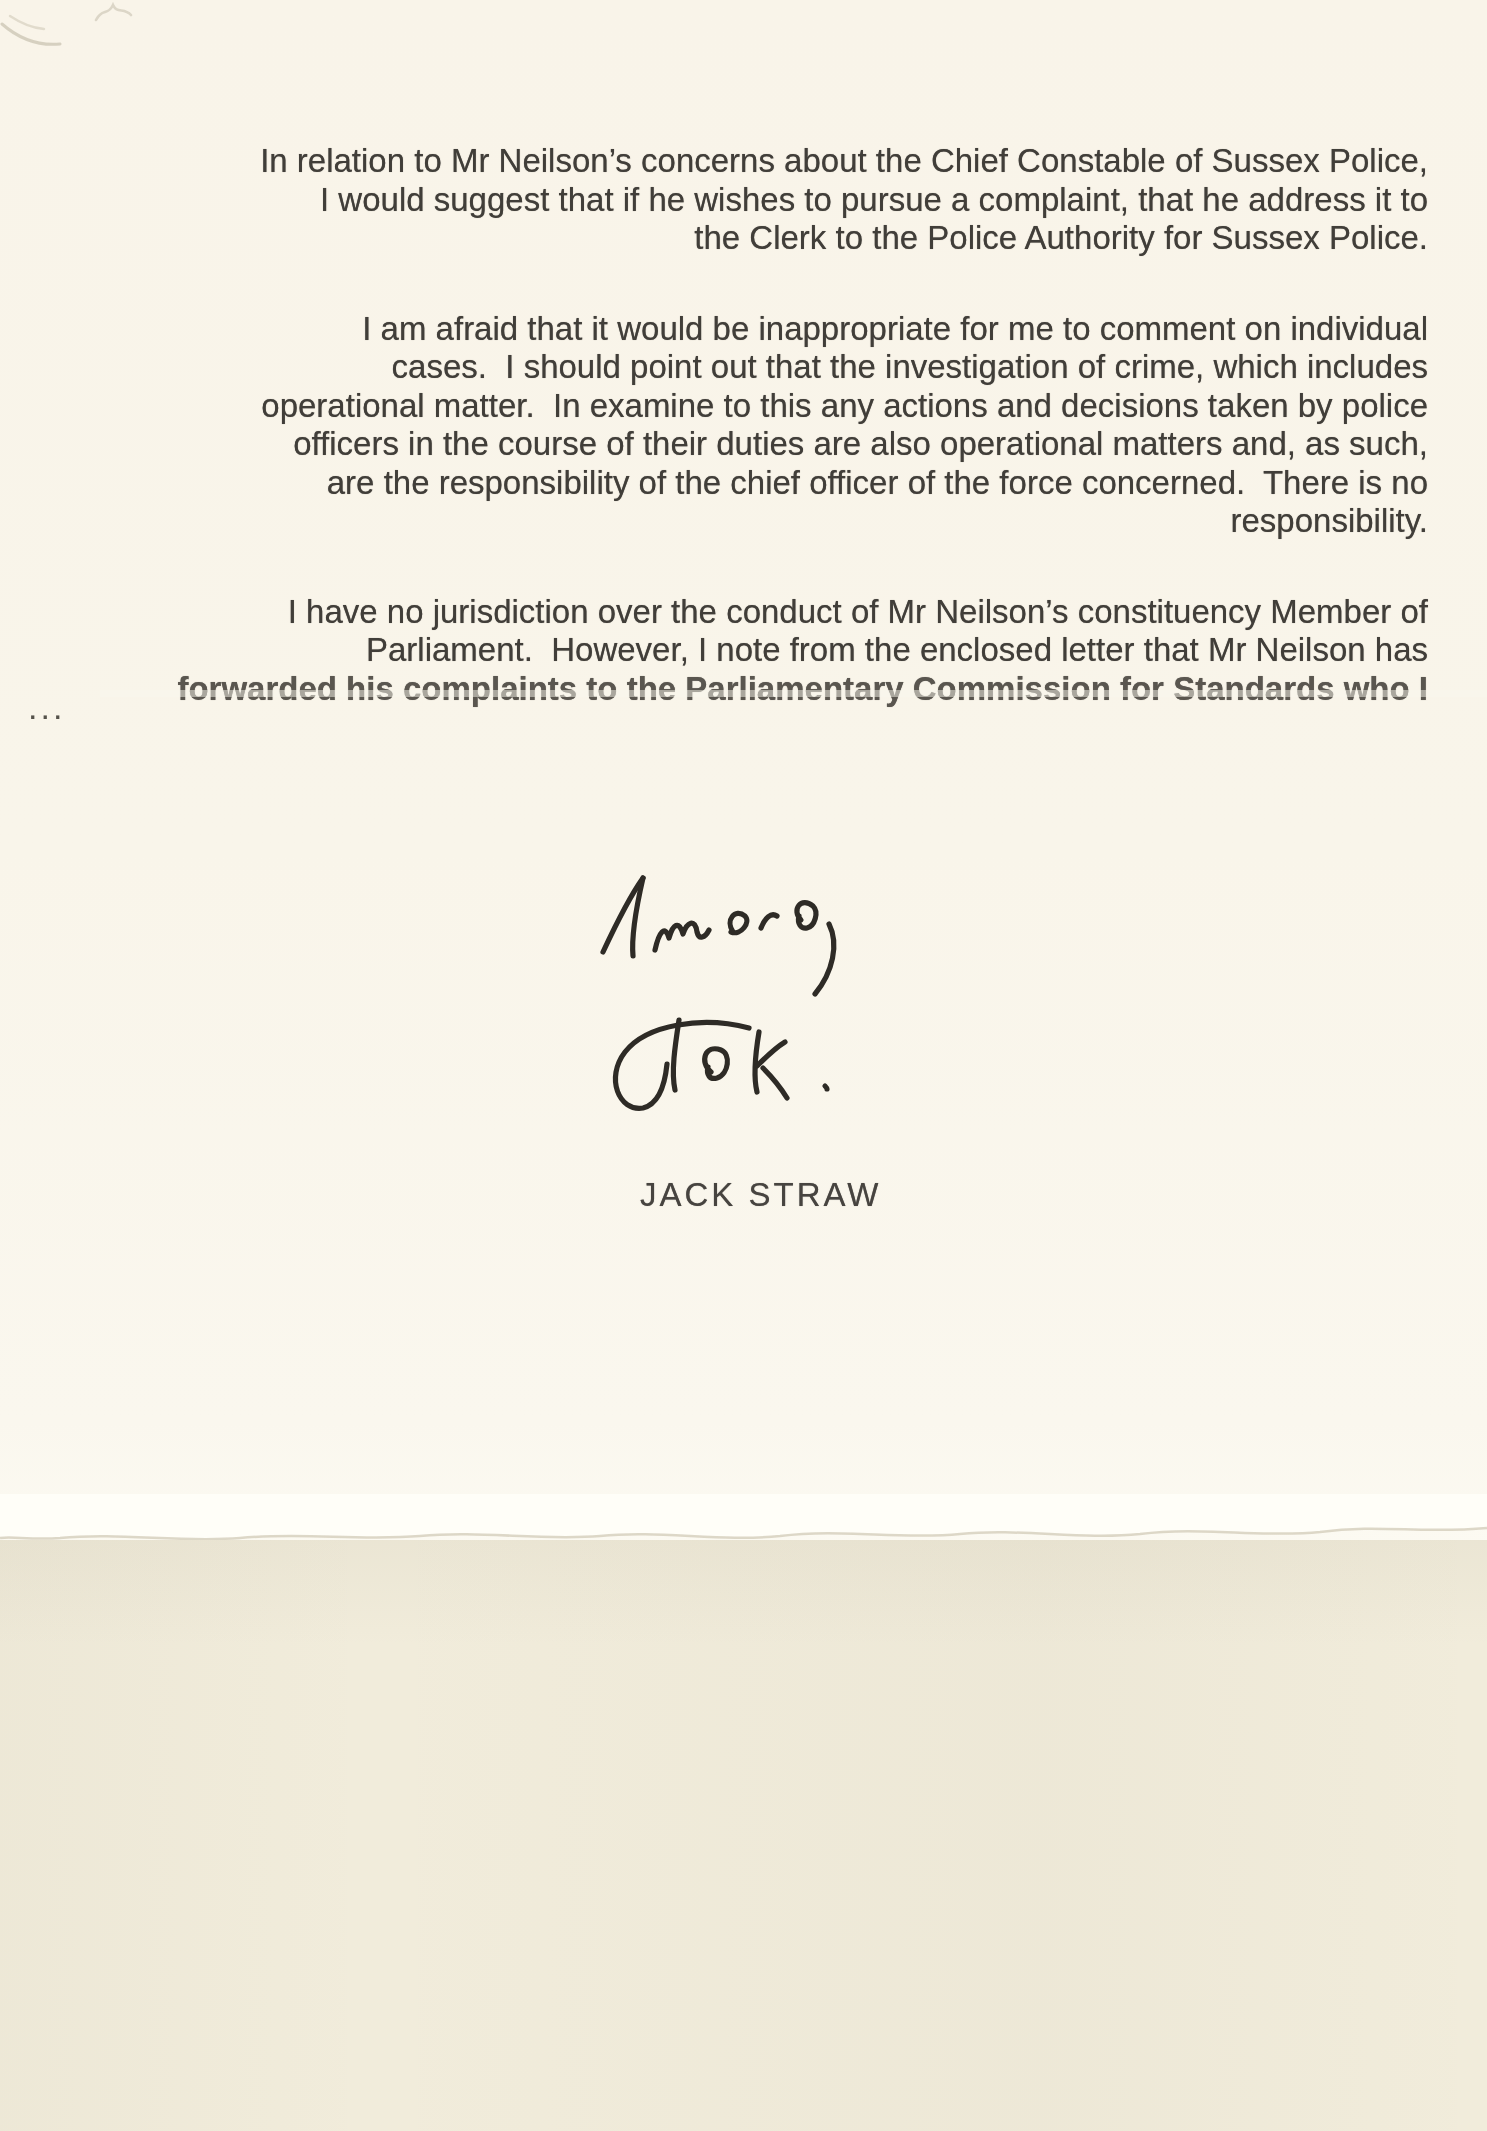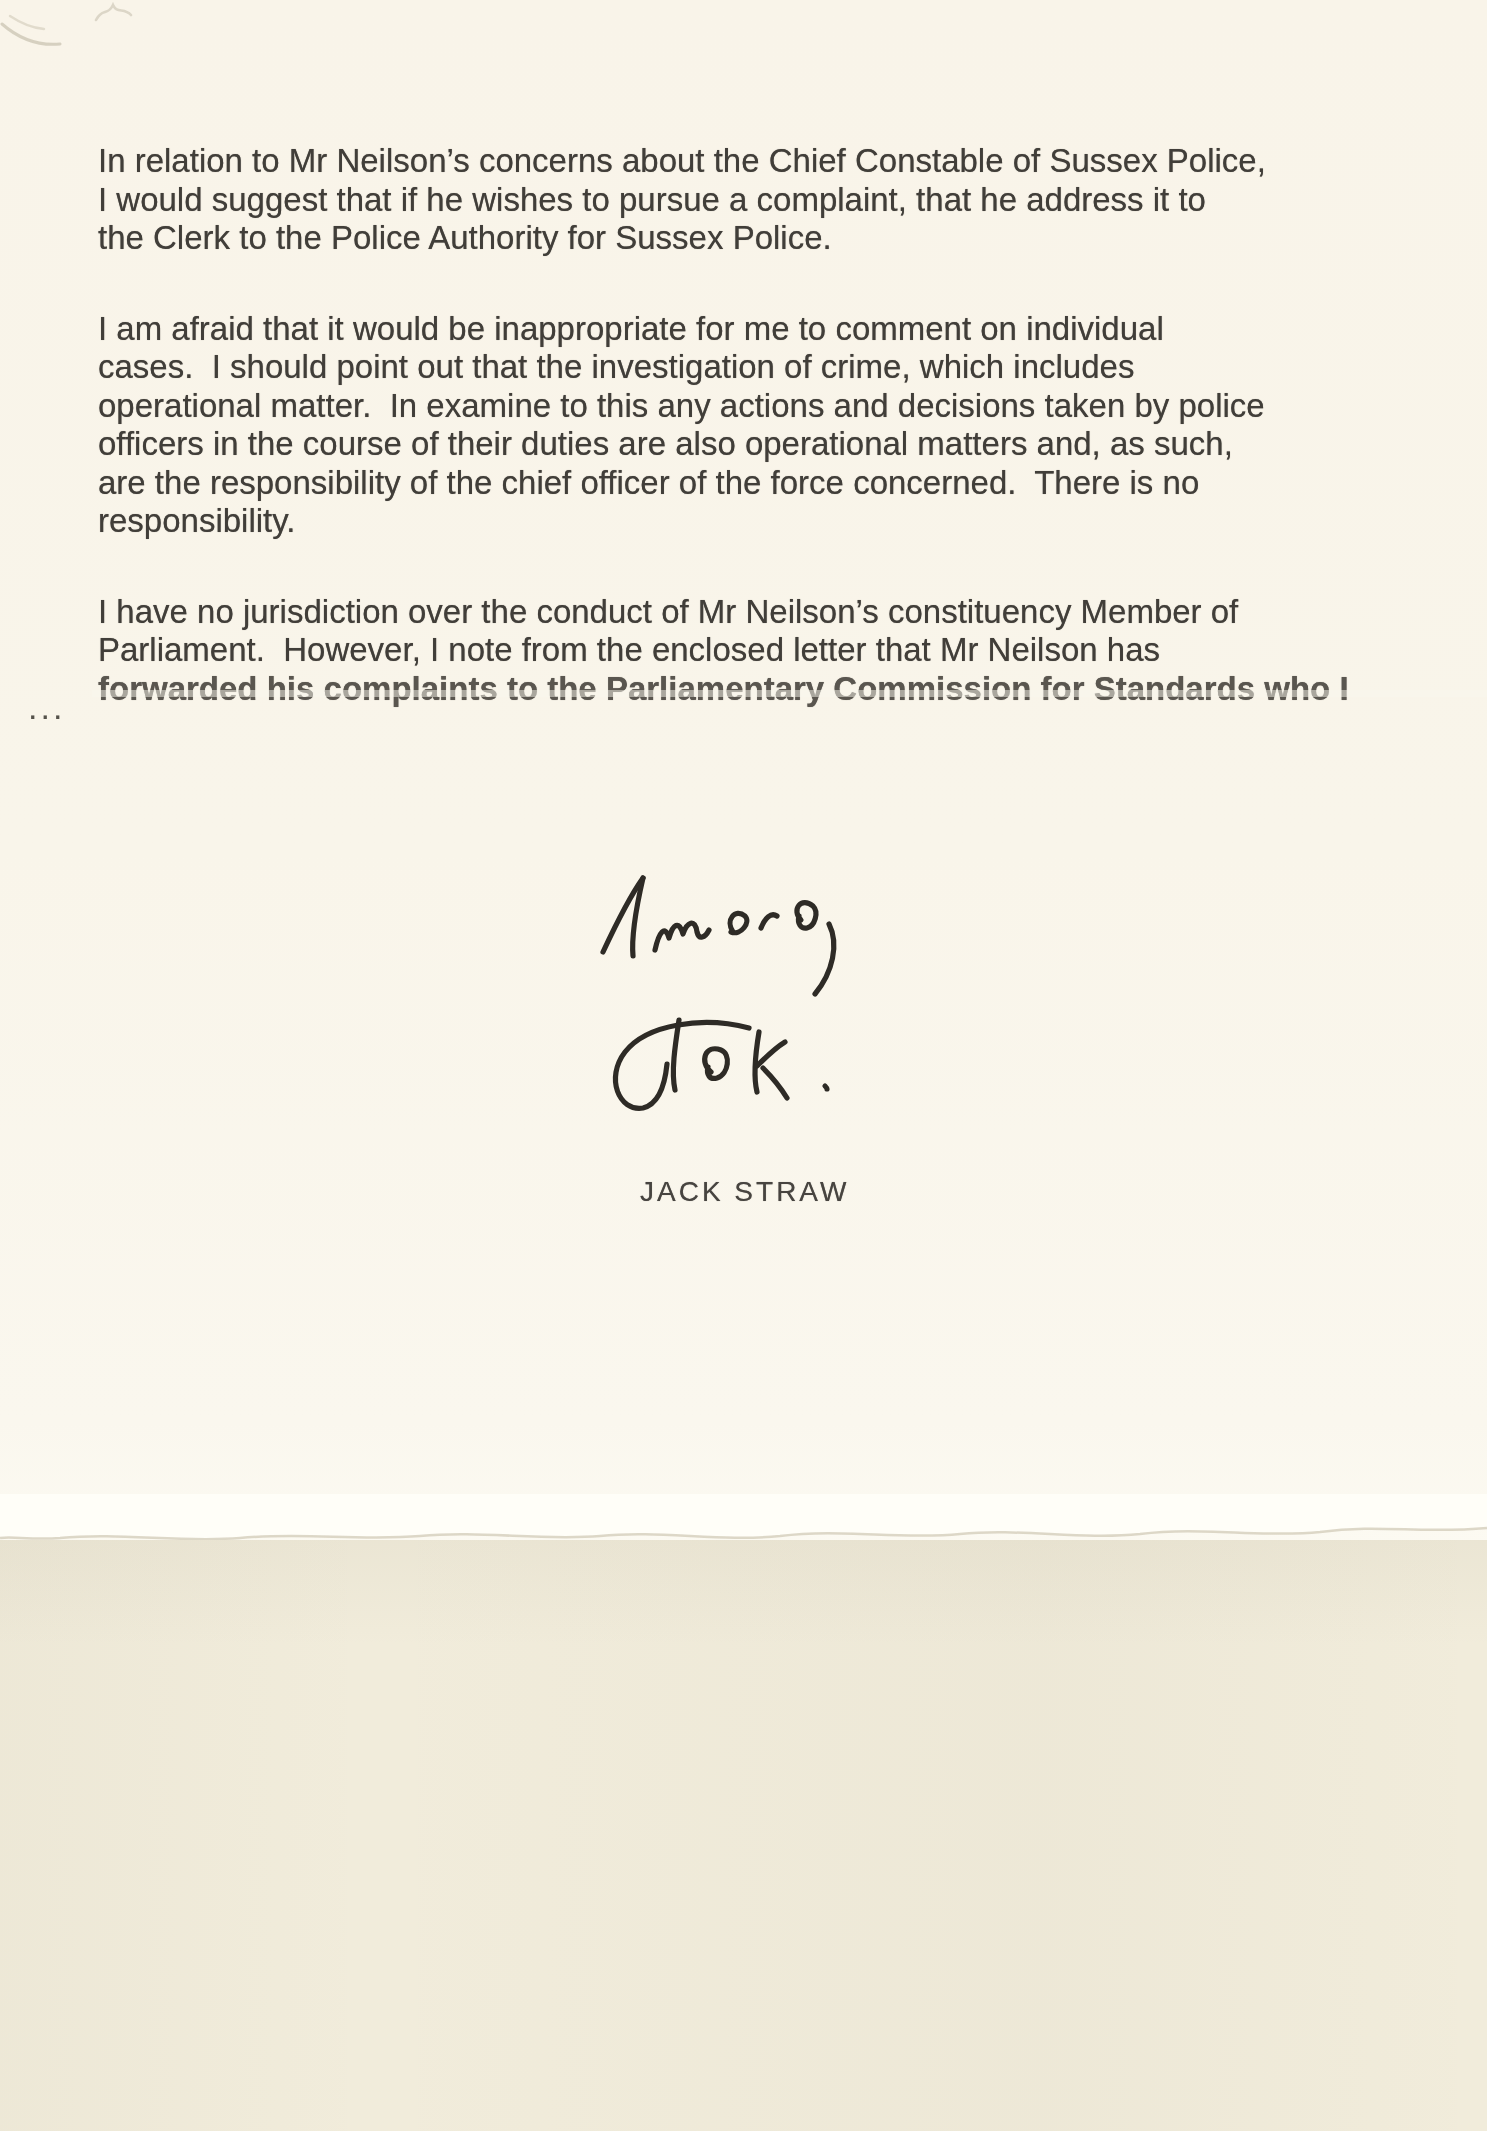--- a/index.html
+++ b/index.html
@@ -52,21 +52,21 @@
   .letter-text {
     position: absolute;
     left: 98px;
     top: 142px;
     width: 1330px;
     color: #413e39;
     font-size: 33px;
     line-height: 38.5px;
     text-shadow: 0 0 0.7px rgba(65,62,57,0.75);
   }
-  .para { margin: 0 0 52px 0; }
+  .para { margin: 0 0 52px 8px; text-align: right; }
   .para:last-child { margin-bottom: 0; }
   .tline {
     display: block;
     white-space: pre;
   }
   .tline.faded {
     position: relative;
     color: #5a564f;
     filter: blur(0.35px);
     font-weight: bold;
@@ -103,21 +103,21 @@
     stroke: #2e2b26;
     stroke-width: 5.2;
     stroke-linecap: round;
     stroke-linejoin: round;
   }
 
   .signed-name {
     position: absolute;
     left: 640px;
     top: 1176px;
-    font-size: 28px;
+    font-size: 33px;
     letter-spacing: 3px;
     color: #474440;
     text-shadow: 0 0 0.7px rgba(70,67,62,0.7);
   }
 </style>
 </head>
 <body>
 
 <div class="sheet">
 

